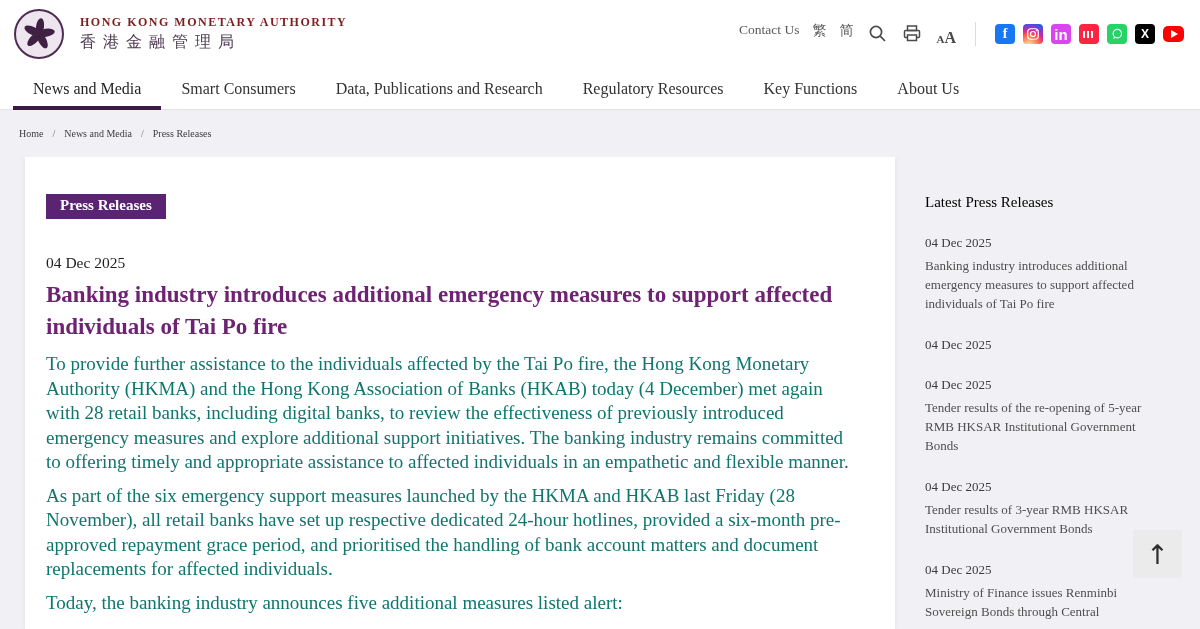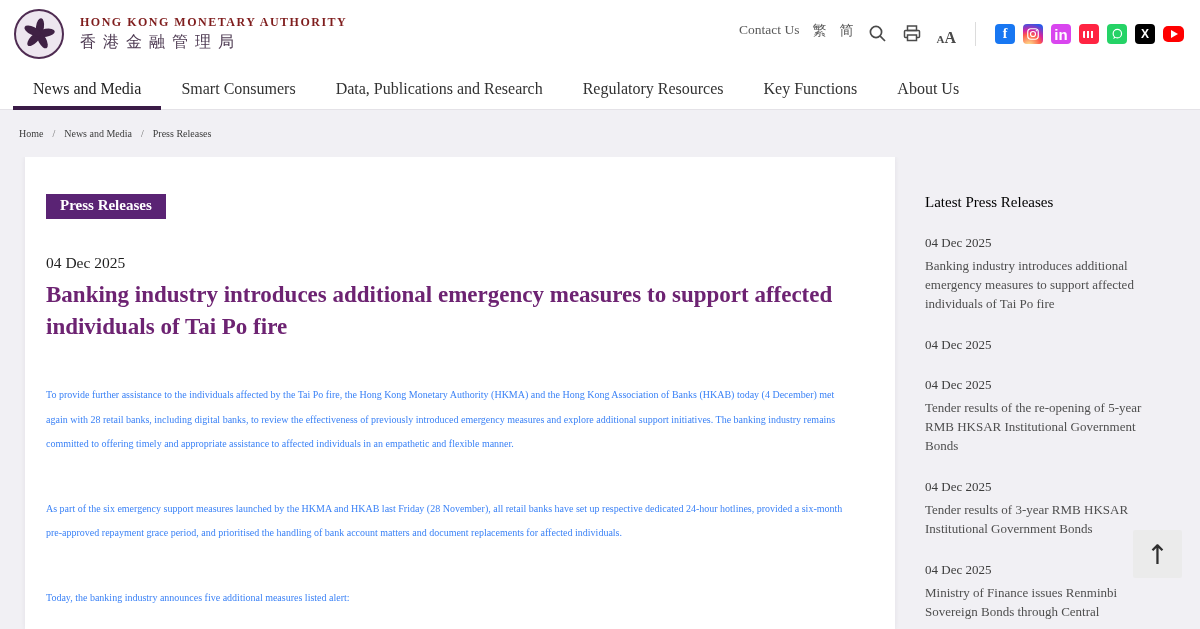--- a/index.html
+++ b/index.html
@@ -45,21 +45,21 @@
   .breadcrumb-band { height:47px; background:#f1f0f4; display:flex; align-items:center; padding-left:19px; font-size:10px; color:#3c3c3c; }
   .crumb { cursor:pointer; }
   .crumb-sep { margin:0 9px; color:#6f6f6f; }
 
   
   .page-body { height:472px; background:#f1f0f4; display:flex; overflow:hidden; }
   .article-card { margin-left:25px; width:870px; background:#fff; box-shadow:0 0 5px rgba(40,20,60,0.07); padding:37px 37px 0 21px; }
   .badge { display:inline-block; background:#5a2374; color:#fff; font-weight:bold; font-size:15px; padding:3px 14px 5px; }
   .article-date { margin-top:35px; font-size:15.5px; color:#1e1e1e; }
   .article-title { margin-top:7px; font-size:23px; line-height:32px; font-weight:bold; color:#6d2372; max-width:795px; }
-  .article-p { margin-top:40px; font-size:10px; line-height:24.5px; color:#3b82f6; max-width:812px; }
+  .article-p { margin-top:9px; font-size:19px; line-height:24.5px; color:#0f766e; max-width:812px; }
 
   
   .sidebar { padding:37px 0 0 30px; width:250px; }
   .sidebar-title { font-size:15px; font-weight:normal; color:#000000; }
   .pr-item { margin-top:24px; width:218px; cursor:pointer; }
   .pr-item:first-of-type { margin-top:29px; }
   .pr-date { font-size:13px; color:#3d3d3d; margin-bottom:5px; }
   .pr-title { font-size:13px; line-height:19px; color:#4f4f4f; }
 
   

